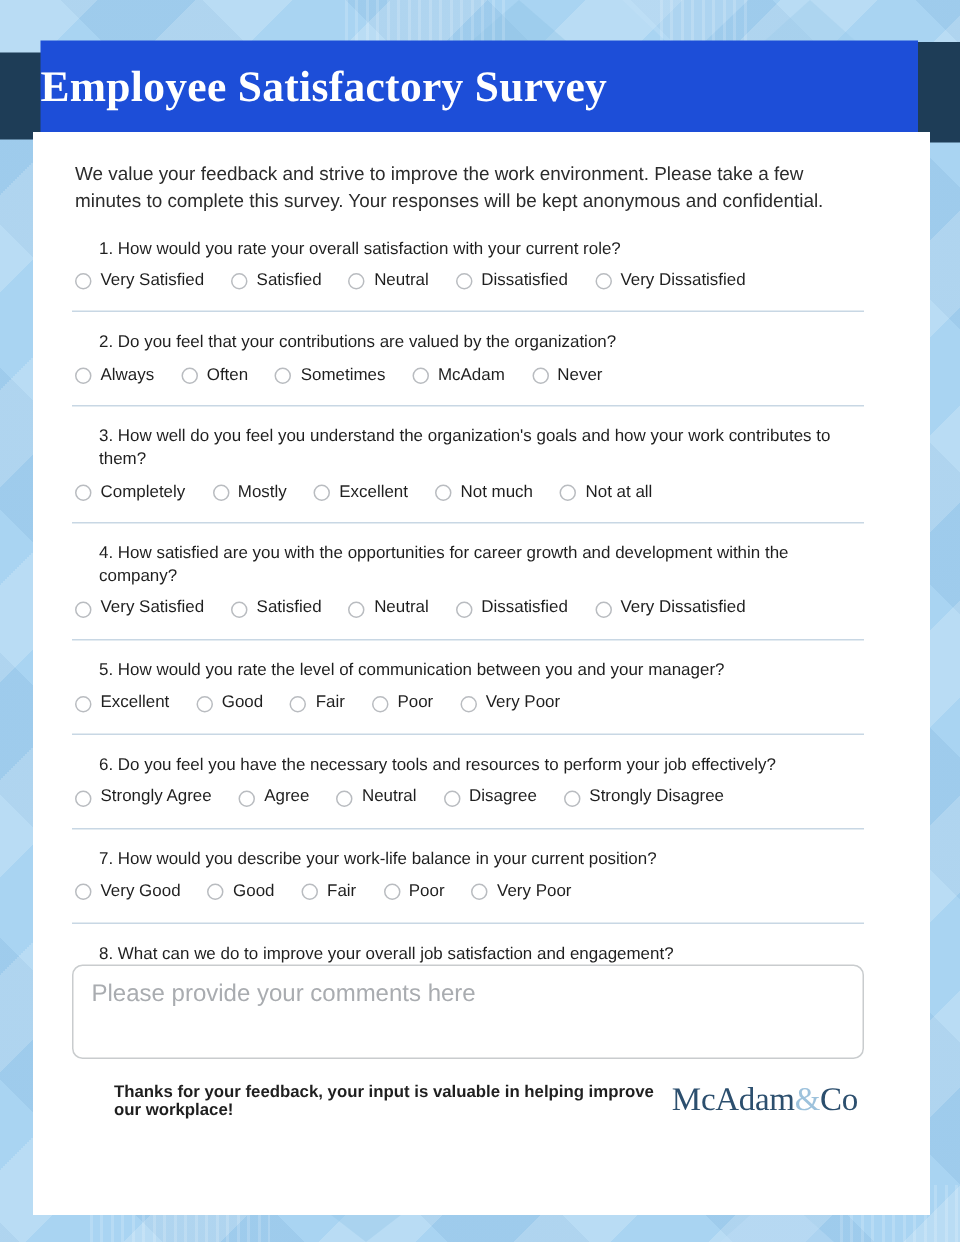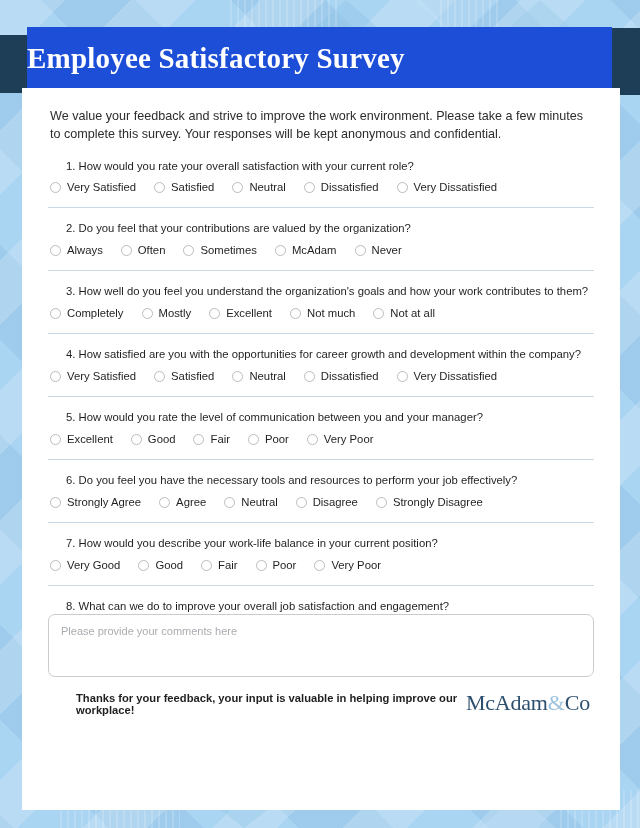--- a/index.html
+++ b/index.html
@@ -97,21 +97,21 @@
     line-height: 1;
   }
 
   
   .card {
     position: absolute;
     left: 22px; top: 88px;
     width: 598px; height: 722px;
     background: #ffffff;
     box-sizing: border-box;
-    padding: 16px 26px 0 26px;
+    padding: 16px 44px 0 26px;
   }
 
   .intro {
     font-size: 12.6px;
     line-height: 1.45;
     color: #2c2c2c;
     margin: 3px 0 0 0;
     padding: 0 4px 0 2px;
   }
 
@@ -162,21 +162,21 @@
   
   .comment-wrap { margin-top: 10px; }
   .comment-box {
     width: 100%;
     height: 63px;
     box-sizing: border-box;
     border: 1px solid #c9ccce;
     border-radius: 7px;
     padding: 10px 12px;
     font-family: "Liberation Sans", sans-serif;
-    font-size: 11px;
+    font-size: 16px;
     color: #333;
     resize: none;
     outline: none;
     background: #fff;
   }
   .comment-box::placeholder { color: #a9acb0; }
 
   
   .footer {
     display: flex;

